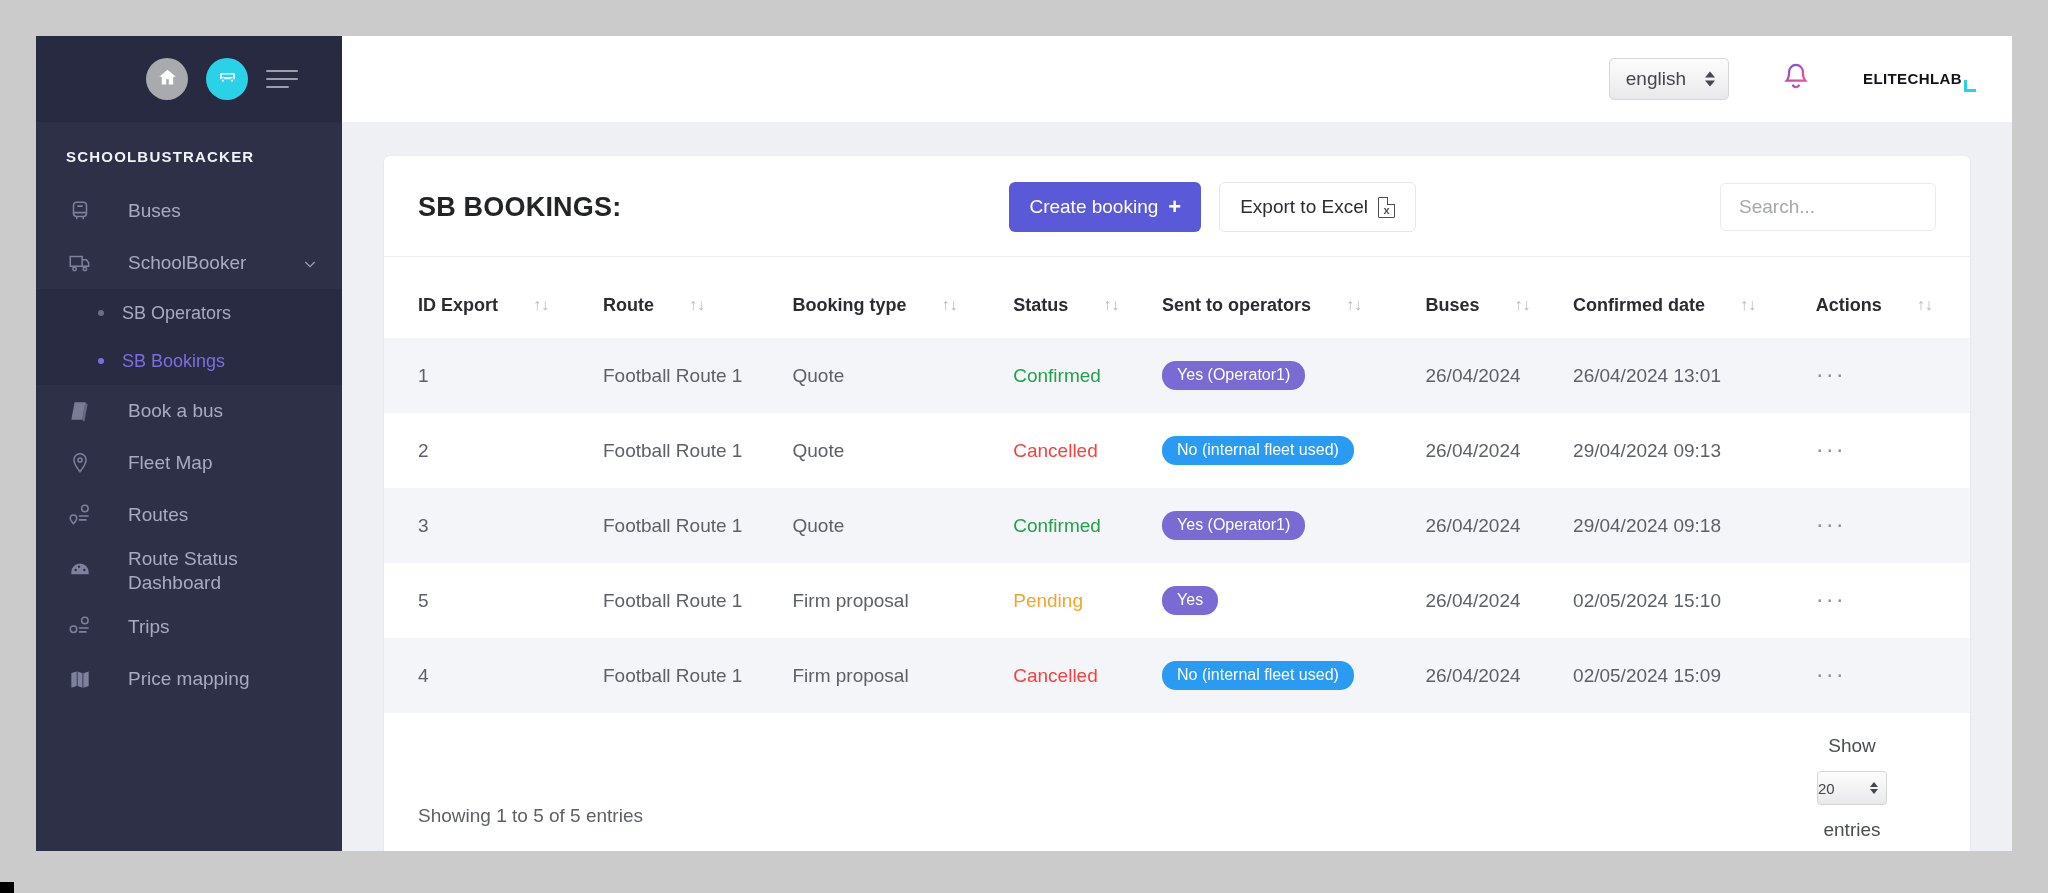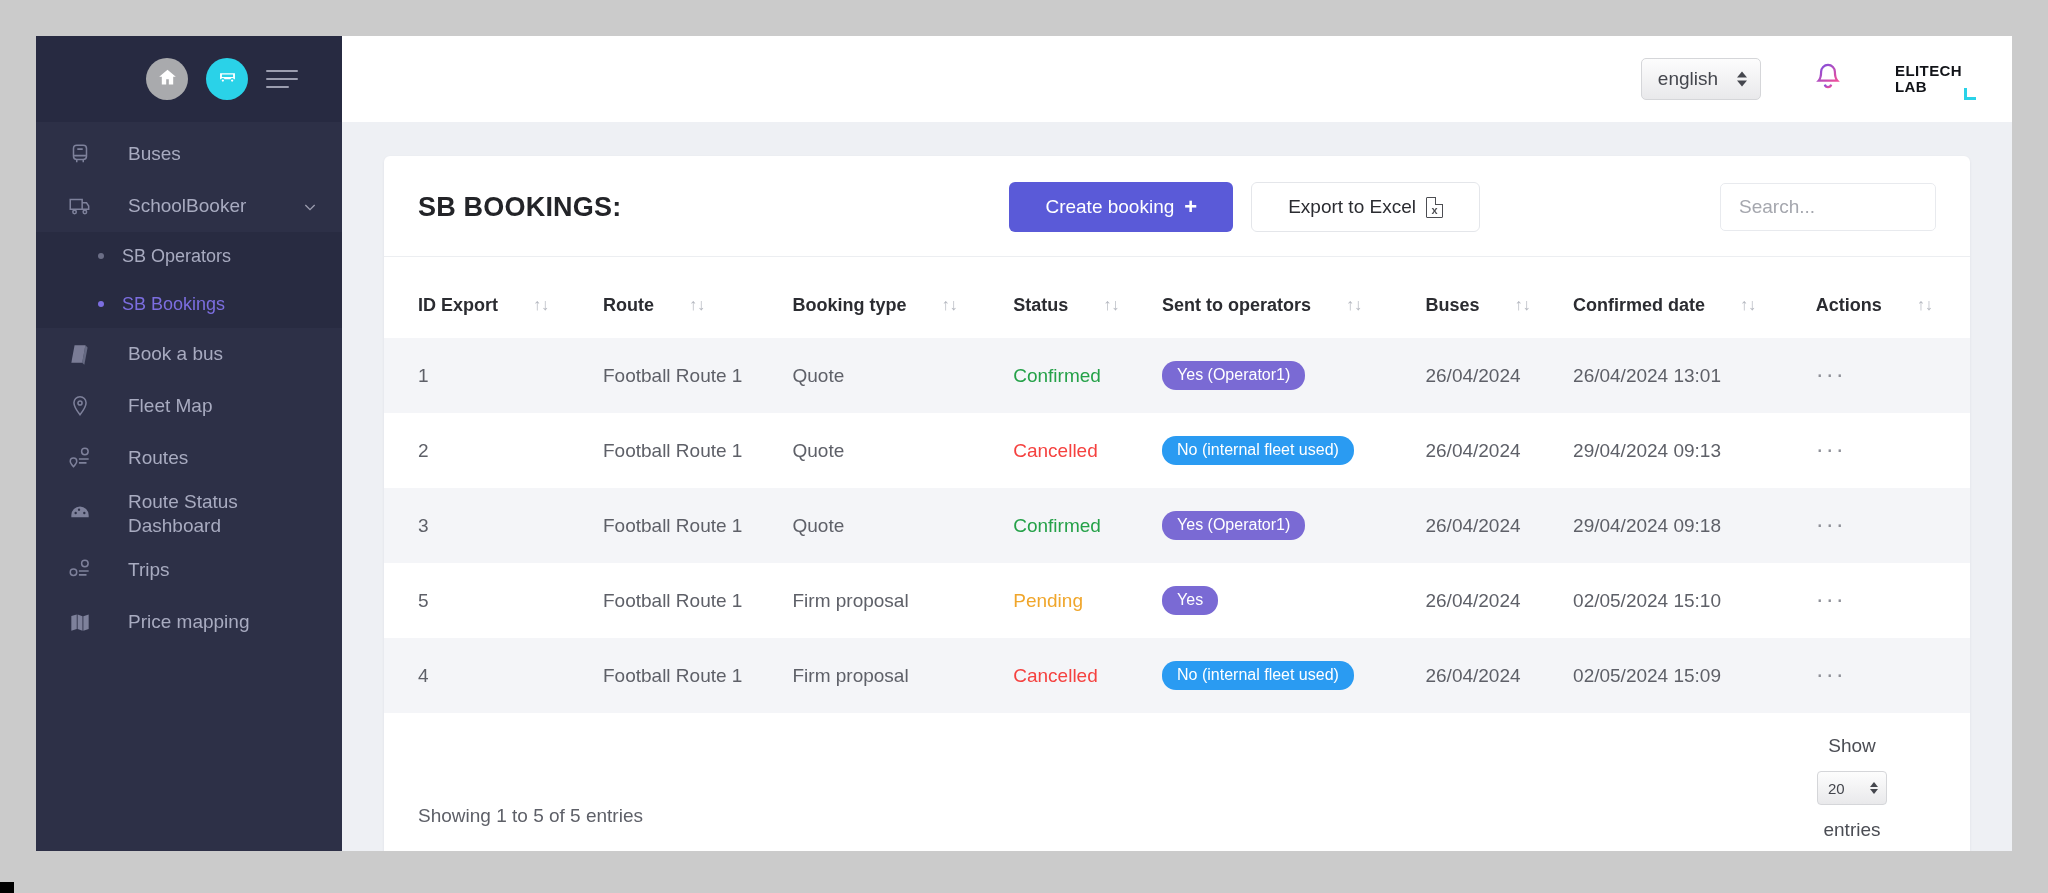--- a/index.html
+++ b/index.html
@@ -104,41 +104,41 @@
   }
   .lang-select .spin {
     position: absolute; right: 13px; top: 50%; transform: translateY(-50%);
     display: flex; flex-direction: column; gap: 3px; align-items: center;
   }
   .lang-select .spin i { display: block; width: 0; height: 0; border-left: 5px solid transparent; border-right: 5px solid transparent; }
   .lang-select .spin i.up { border-bottom: 6px solid #45474e; }
   .lang-select .spin i.down { border-top: 6px solid #45474e; }
   .bell { cursor: pointer; }
   .bell svg { width: 30px; height: 32px; }
-  .logo { display: flex; flex-direction: column; align-items: flex-start; position: relative; }
+  .logo { display: flex; align-items: flex-start; position: relative; }
   .logo-line { font-size: 15px; font-weight: bold; letter-spacing: 0.4px; color: #111318; line-height: 1.05; }
   .logo-tick { position: absolute; right: -14px; bottom: -5px; width: 12px; height: 12px; border-left: 3px solid #2ad2e8; border-bottom: 3px solid #2ad2e8; }
 
   .content { flex: 1; padding: 34px 42px 0 42px; background: #eef0f4; }
   .card {
     background: #ffffff; border-radius: 6px;
     box-shadow: 0 1px 3px rgba(30,35,60,0.07);
     overflow: hidden;
   }
   .card-head {
     display: flex; align-items: center;
     padding: 26px 34px 24px 34px;
     border-bottom: 1px solid #eceef1;
     gap: 24px;
   }
   .page-title { font-size: 27px; font-weight: bold; color: #232428; letter-spacing: 0.2px; }
   .head-actions { display: flex; gap: 18px; margin-left: 364px; }
   .btn {
     display: inline-flex; align-items: center; gap: 10px;
-    height: 50px; padding: 0 36px; border-radius: 6px;
+    height: 50px; padding: 0 20px; border-radius: 6px;
     font-size: 19px; cursor: pointer; white-space: nowrap;
   }
   .btn-primary { background: #5a5ad8; color: #fff; border: none; }
   .btn-primary .plus { font-size: 22px; font-weight: bold; line-height: 1; }
   .btn-ghost { background: #fff; color: #2b2c31; border: 1px solid #e4e6ea; }
   .xls-ico {
     width: 17px; height: 21px; border: 1.6px solid #4c4d52; border-radius: 1px;
     position: relative; display: inline-flex; align-items: flex-end; justify-content: center;
     font-size: 11px; font-weight: bold; color: #4c4d52; line-height: 1;
     padding-bottom: 1px;
@@ -188,21 +188,21 @@
     display: flex; align-items: center;
     padding: 22px 34px 34px 34px;
   }
   .showing { font-size: 19px; color: #5e6068; }
   .foot-right { margin-left: auto; display: flex; align-items: center; gap: 14px; flex-direction: column; }
   .show-label, .entries-label { font-size: 19px; color: #4b4d54; }
   .entries-select {
     position: relative; width: 70px; height: 34px;
     border: 1px solid #d5d6d9; border-radius: 4px;
     background: linear-gradient(#fdfdfd, #e9e9eb);
-    display: flex; align-items: center; padding-left: 10px;
+    display: flex; align-items: center; 
     font-size: 15px; color: #44464d; cursor: pointer;
   }
   .entries-select .spin {
     position: absolute; right: 8px; top: 50%; transform: translateY(-50%);
     display: flex; flex-direction: column; gap: 2px; align-items: center;
   }
   .entries-select .spin i { width: 0; height: 0; border-left: 4px solid transparent; border-right: 4px solid transparent; }
   .entries-select .spin i.up { border-bottom: 5px solid #45474e; }
   .entries-select .spin i.down { border-top: 5px solid #45474e; }
   .pager { display: flex; align-items: center; gap: 10px; margin-left: 22px; }
@@ -238,20 +238,21 @@
               </svg>
           </span>
         </div>
         <div class="burger">
           <i></i>
           <i></i>
           <i></i>
         </div>
       </div>
 
+      <div class="brand">SCHOOLBUSTRACKER</div>
 
       <nav class="nav">
         <div class="nav-item">
           <span class="nav-icon">
             <svg viewBox="0 0 24 24">
                 <rect x="6" y="4" width="12" height="13" rx="3"></rect>
                 <path d="M6.5 13.5h11M9 17.5v2M15 17.5v2M9.5 7.5h5"></path>
               </svg>
           </span>
           <span class="nav-label">Buses</span>

